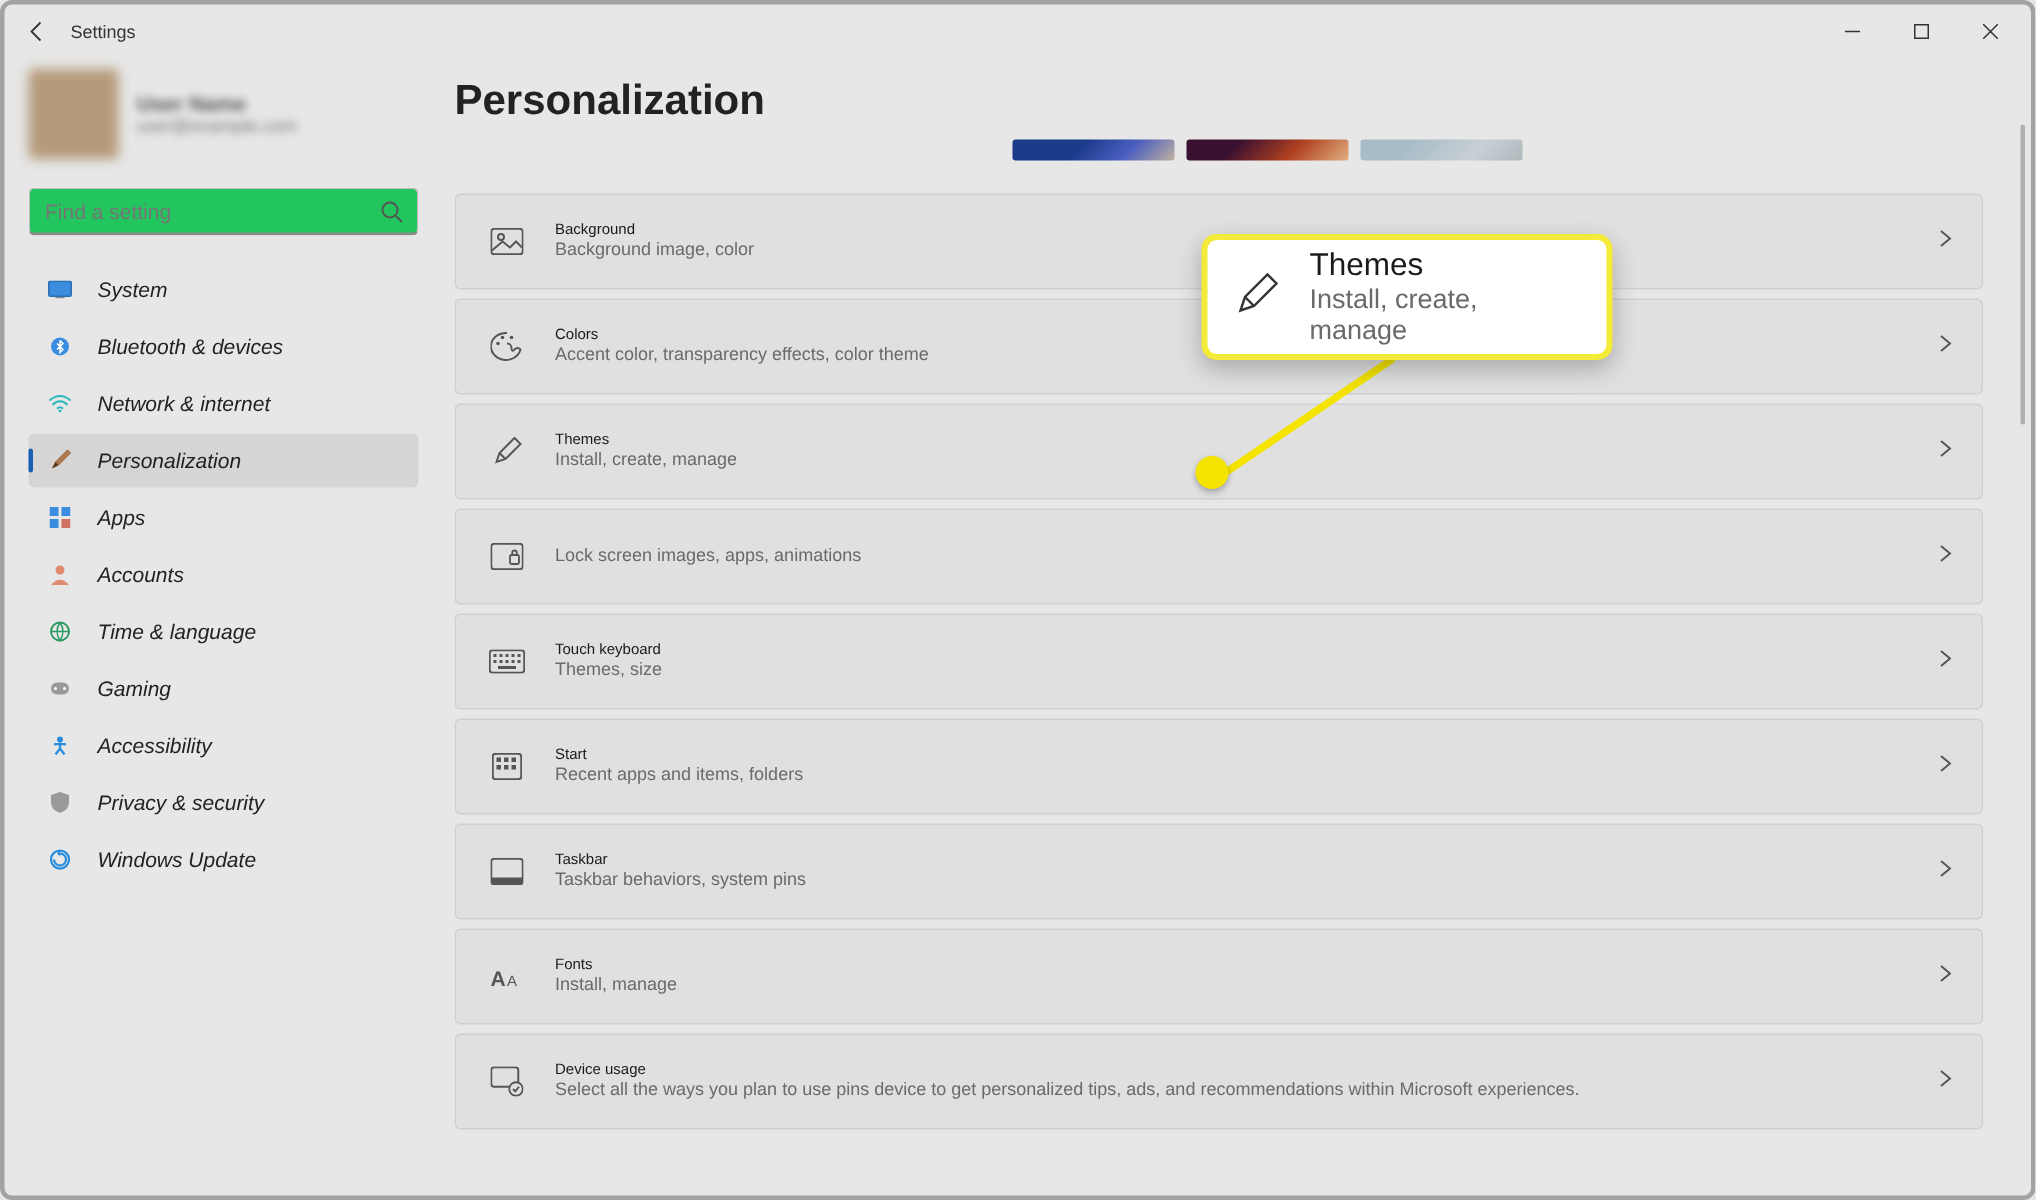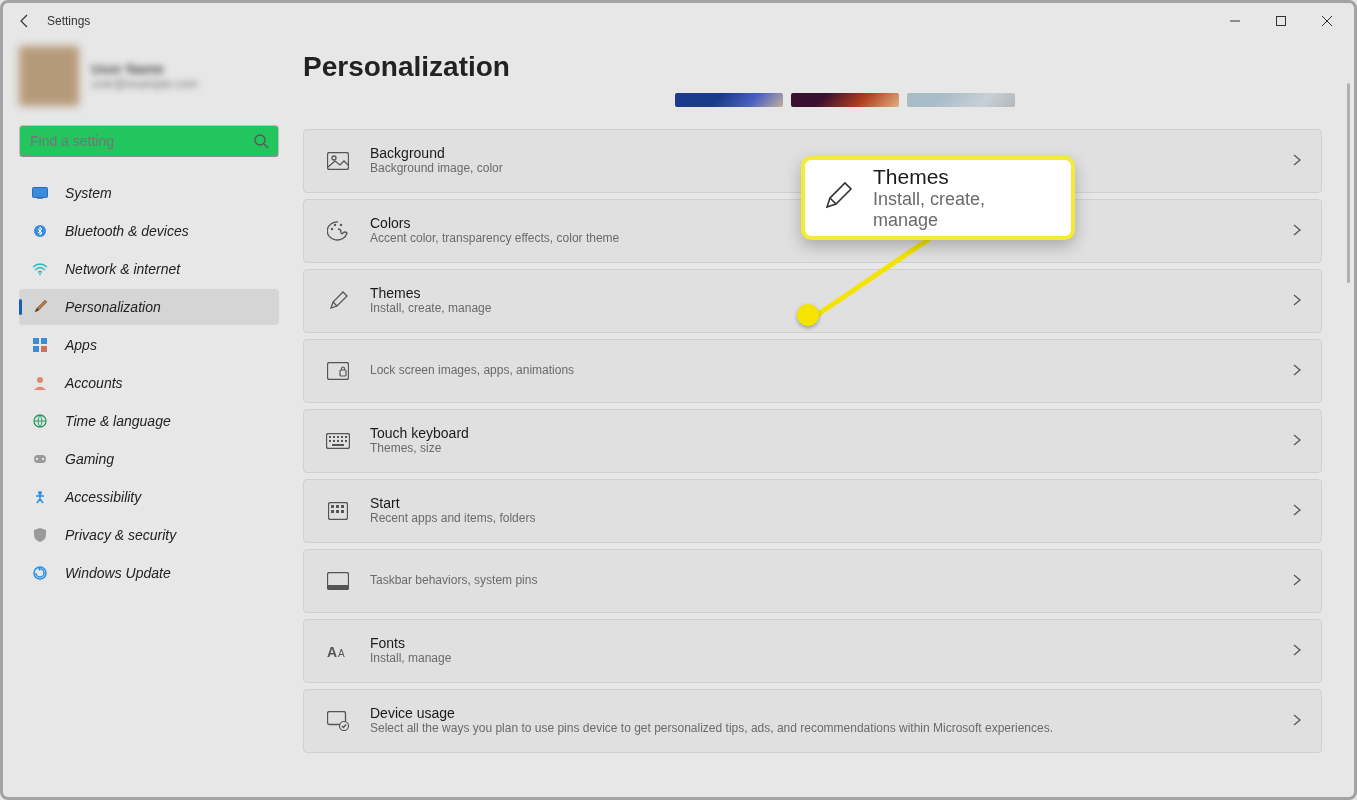--- a/index.html
+++ b/index.html
@@ -30,21 +30,21 @@
 .page-title { font-size: 28px; font-weight: 600; color: #222; margin-bottom: 10px; margin-left: 0; }
 .thumbs { display: flex; gap: 8px; margin-bottom: 22px; margin-left: 372px; }
 .thumb { width: 108px; height: 14px; border-radius: 2px; }
 .thumb.t1 { background: linear-gradient(135deg, #1a3a8a 40%, #4a5fc0 70%, #c0b0a0); }
 .thumb.t2 { background: linear-gradient(135deg, #3a1030 30%, #b04020 65%, #e0b080); }
 .thumb.t3 { background: linear-gradient(135deg, #a8bcc8 30%, #c8d0d5 70%, #b0b8bc); }
 .cards { display: flex; flex-direction: column; gap: 6px; }
 .card { display: flex; align-items: center; height: 64px; background: #e0e0e0; border: 1px solid #d0d0d0; border-radius: 4px; padding: 0 20px; cursor: pointer; }
 .card-icon { width: 28px; height: 28px; display: flex; align-items: center; justify-content: center; margin-right: 18px; color: #555; flex-shrink: 0; }
 .card-body { display: flex; flex-direction: column; flex: 1; }
-.card-title { font-size: 14px; color: #1a1a1a; }
+.card-title { font-size: 10px; color: #1a1a1a; }
 .card-sub { font-size: 12px; color: #6a6a6a; line-height: 1.3; }
 .chev { color: #555; }
 .callout { position: absolute; left: 498px; top: 117px; width: 274px; height: 84px; background: #fff; border: 4px solid #f4ea38; border-radius: 10px; box-shadow: 0 6px 16px rgba(0,0,0,0.25); display: flex; align-items: center; padding: 0 18px; pointer-events: none; z-index: 20; }
 .callout .c-icon { margin-right: 20px; }
 .callout .c-title { font-size: 21px; color: #1a1a1a; }
 .callout .c-sub { font-size: 18px; color: #6a6a6a; }
 .callout-line { position: absolute; left: 506px; top: 200px; width: 130px; height: 84px; pointer-events: none; z-index: 19; }
 .callout-dot { position: absolute; left: 494px; top: 265px; width: 22px; height: 22px; background: #f4e400; border-radius: 50%; box-shadow: 0 2px 4px rgba(0,0,0,0.3); z-index: 21; pointer-events: none; }
 .scrollbar-thumb { position: absolute; right: 4px; top: 80px; width: 3px; height: 200px; background: #b0b0b0; border-radius: 2px; }
 </style>
@@ -327,20 +327,21 @@
         </div>
 
         <div class="card">
           <span class="card-icon">
               <svg width="22" height="18">
                 <rect x="0.5" y="0.5" width="21" height="17" rx="2" stroke="#555" fill="none" stroke-width="1.3"></rect>
                 <rect x="0.5" y="13" width="21" height="4.5" fill="#555"></rect>
               </svg>
             </span>
           <div class="card-body">
+              <span class="card-title">Taskbar</span>
               <span class="card-sub">Taskbar behaviors, system pins</span>
             </div>
           <span class="chev"><svg width="8" height="12">
                 <path d="M1 1 L7 6 L1 11" stroke="#555" stroke-width="1.3" fill="none"></path>
               </svg></span>
         </div>
 
         <div class="card">
           <span class="card-icon">
               <svg width="22" height="18">

